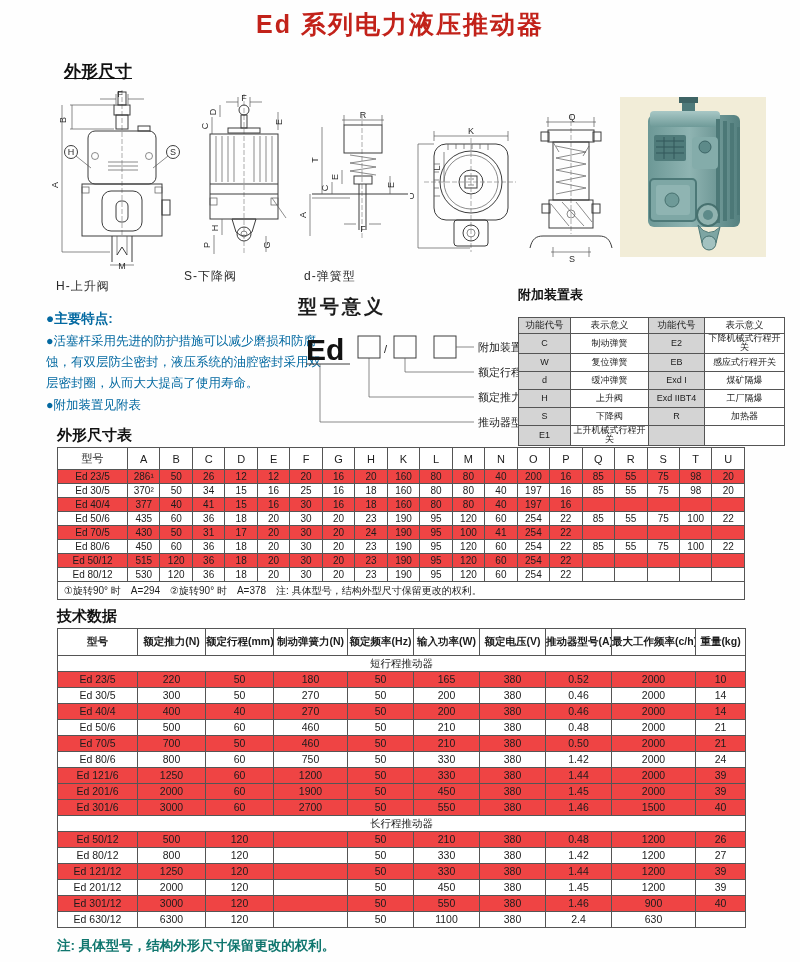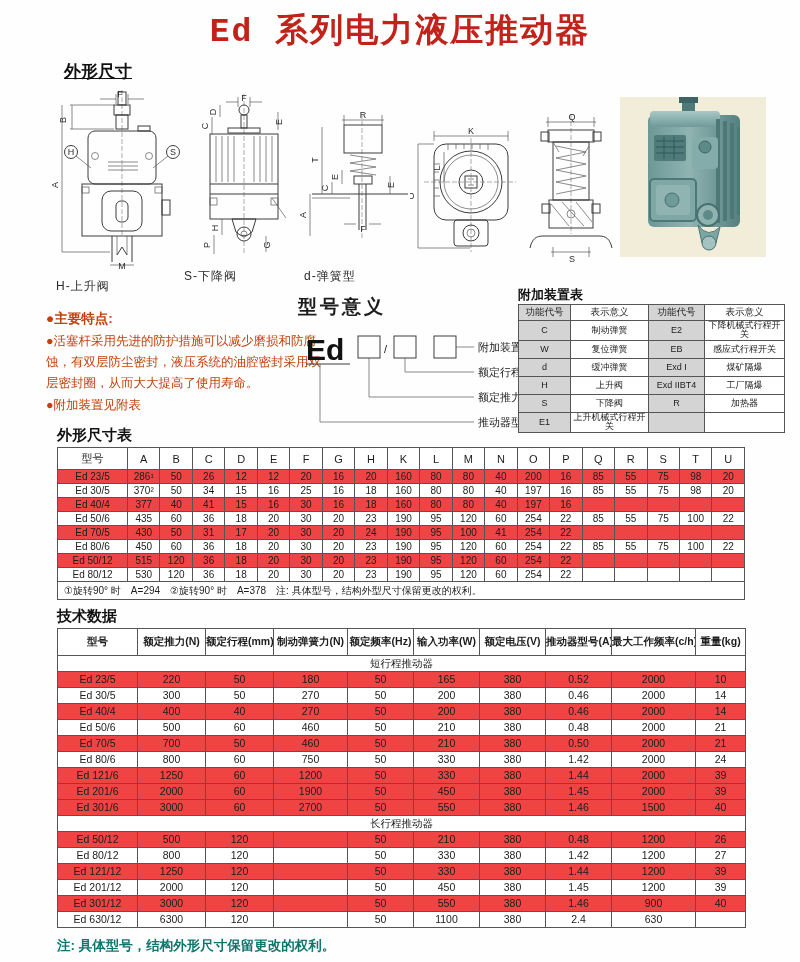--- a/index.html
+++ b/index.html
@@ -1,29 +1,29 @@
 <!DOCTYPE html>
 <html><head>
 <meta charset="utf-8">
 <style>
   html,body{margin:0;padding:0;background:#9a9a9a;}
   .page{position:relative;width:800px;height:962px;margin:0 auto;background:#fefefe;
         font-family:"Liberation Sans","DejaVu Sans",sans-serif;color:#1c1c1c;overflow:hidden;}
   .abs{position:absolute;}
-  .page-title{top:8px;left:0;right:0;text-align:center;font-size:33px;font-weight:bold;letter-spacing:2px;font-family:Liberation Mono, monospace;}
+  .page-title{top:8px;left:0;right:0;text-align:center;font-size:25px;font-weight:bold;letter-spacing:2px;}
   .sec-head{font-weight:bold;color:#111;}
   .h17{font-size:17px;text-decoration:underline;} .h15{font-size:15px;} .h13{font-size:13px;}
   .caption{font-size:12px;color:#2a2a2a;letter-spacing:1px;}
   svg{display:block;}
   svg .ln{stroke:#3c3c3c;stroke-width:1;fill:none;}
   svg .thin{stroke:#5a5a5a;stroke-width:.7;fill:none;}
   svg .dash{stroke:#777;stroke-width:.6;fill:none;stroke-dasharray:5 2;}
   svg .ltr{font-size:9px;fill:#2a2a2a;font-family:"Liberation Sans",sans-serif;}
   
-  .features{width:282px;font-size:12.5px;line-height:1.7;color:#c2410c;}
+  .features{width:282px;font-size:12.5px;line-height:1.7;color:#0369a1;}
   .features .fh{font-weight:bold;font-size:13.5px;}
   .features .fi{text-indent:0;}
   
   .mm-head{text-align:left;font-size:19px;font-weight:bold;letter-spacing:3px;}
   svg .mm-ed{font-size:30px;font-weight:bold;fill:#111;font-family:"Liberation Sans",sans-serif;}
   svg .mm-lbl{font-size:11px;fill:#222;font-family:"Liberation Sans",sans-serif;}
   
   table{border-collapse:collapse;table-layout:fixed;background:#fff;}
   th,td{border:1px solid #555;text-align:center;padding:0;overflow:hidden;white-space:nowrap;}
   .shade{background:#ef4444;}
@@ -296,21 +296,21 @@
       <line class="thin" x1="22" y1="44" x2="22" y2="102"></line>
         <line class="thin" x1="22" y1="102" x2="176" y2="102"></line>
       <text class="mm-lbl" x="180" y="31">附加装置代号</text>
       <text class="mm-lbl" x="180" y="56">额定行程代号</text>
       <text class="mm-lbl" x="180" y="81">额定推力代号</text>
       <text class="mm-lbl" x="180" y="106">推动器型号</text>
     </svg>
   </div>
 
   <div class="abs" style="left:518px;top:286px;">
-    <div class="sec-head h13" style="margin-bottom:0;">附加装置表</div>
+    <div class="sec-head h13" style="margin-bottom:13px;">附加装置表</div>
     <table class="addon">
       <colgroup>
           <col style="width:52px">
           <col style="width:78px">
           <col style="width:56px">
           <col style="width:80px">
         </colgroup>
       <tbody>
           <tr>
             <th class="code">功能代号</th>

